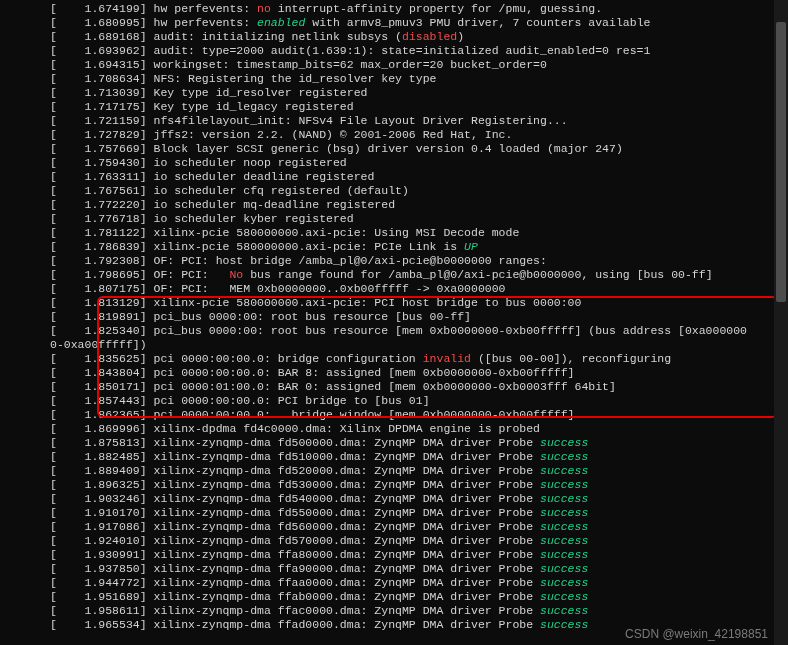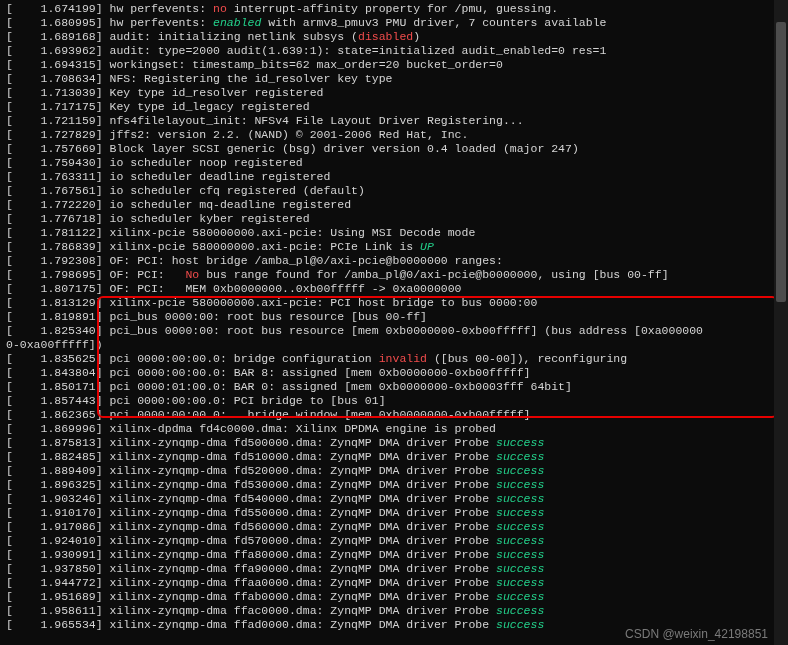--- a/index.html
+++ b/index.html
@@ -13,21 +13,21 @@
     font-size: 11.5px;
     line-height: 14px;
     color: #d4d4d4;
     position: relative;
   }
   .terminal {
     padding: 2px 6px;
     white-space: pre;
     position:relative;
   }
-  .line { display: block; }
+  .line { display: block; margin-left: 44px; }
   .red { color: #f14c4c; }
   .green { color: #23d18b; font-style: italic; }
   .txt { color: #d4d4d4; }
   .hlbox {
     position:absolute;
     border:2px solid #e60000;
     border-radius:6px;
     pointer-events:none;
   }
   .scrollbar {

